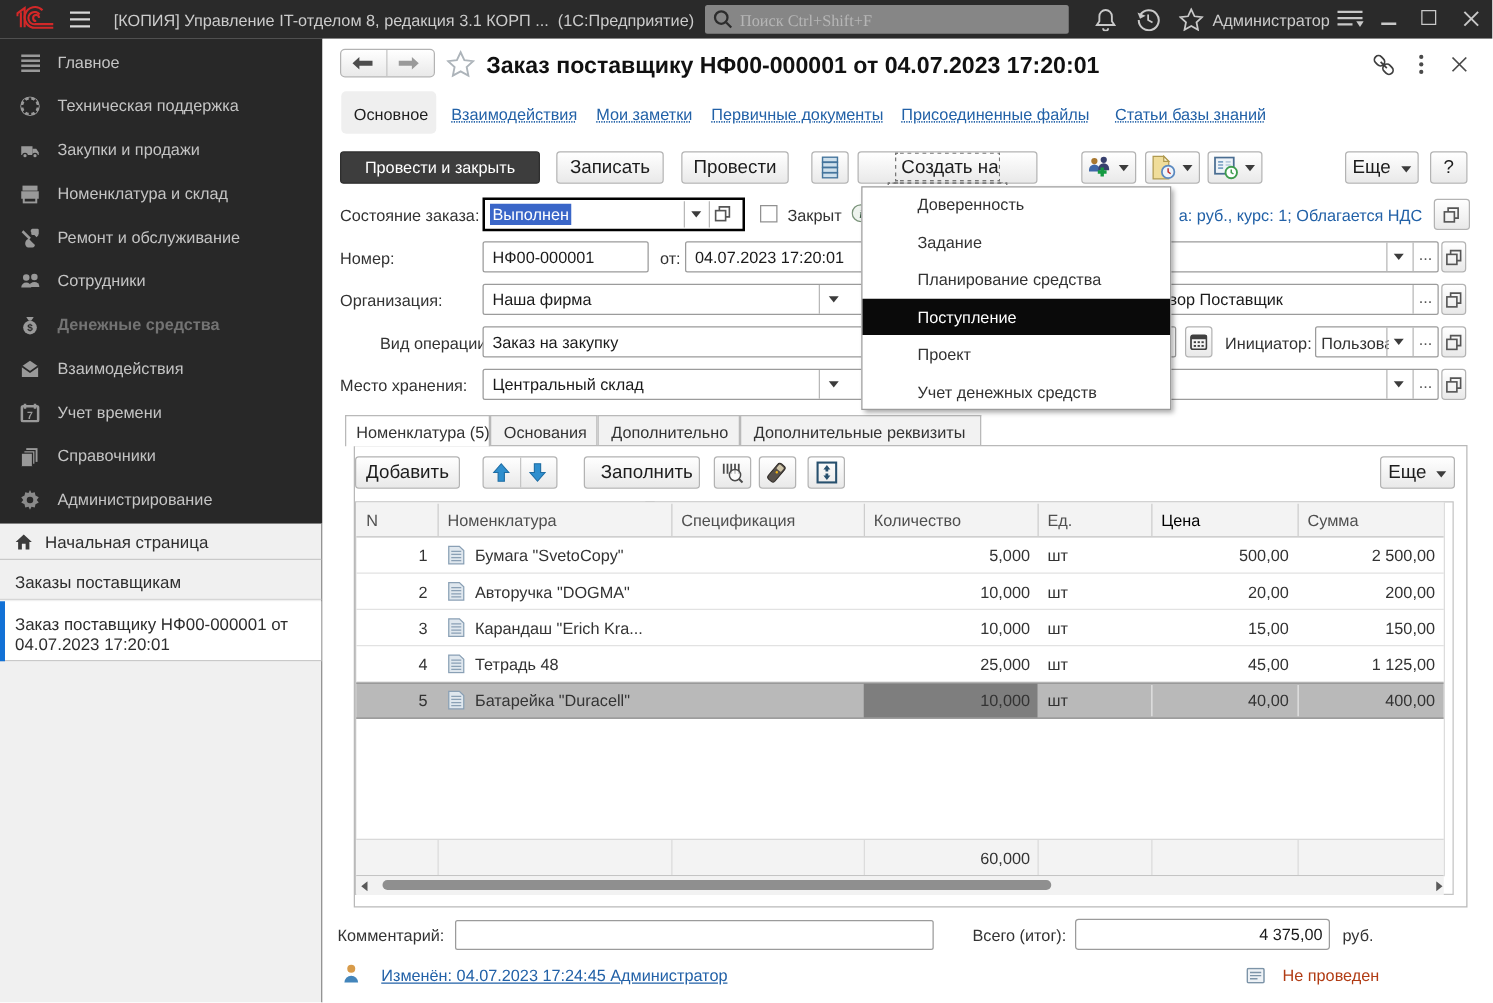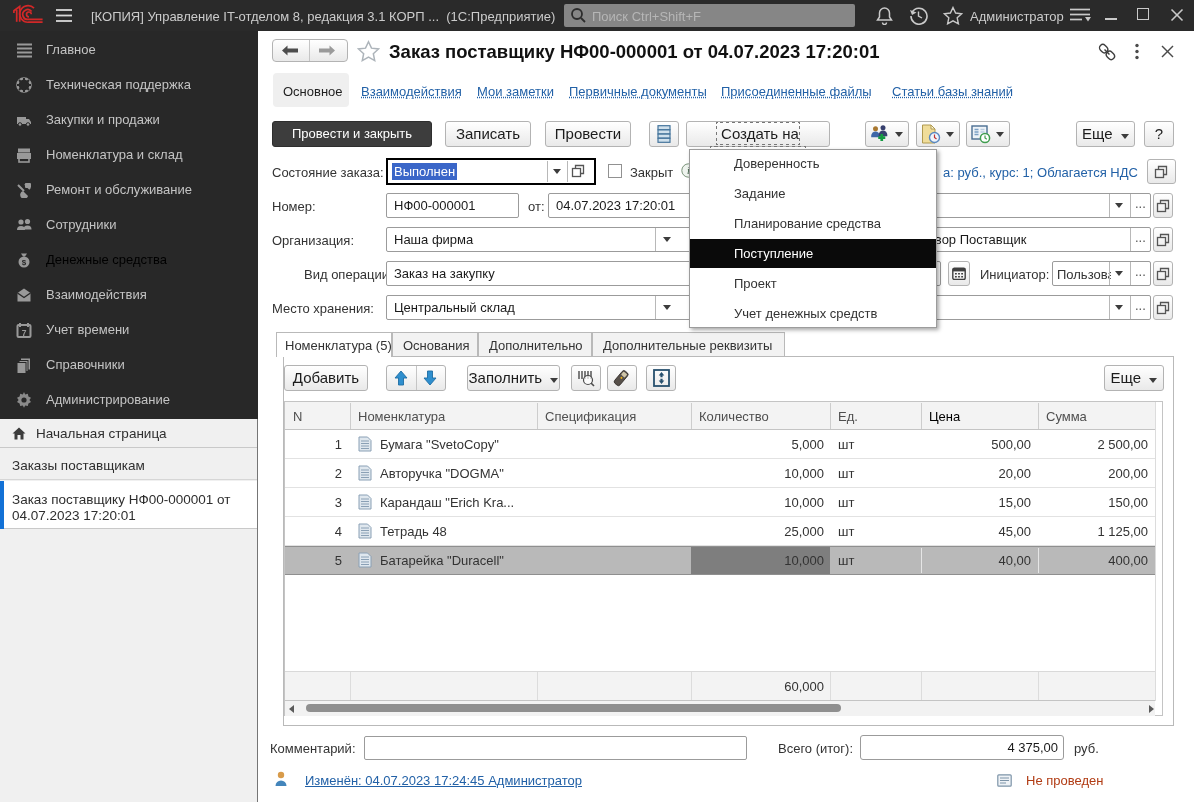--- a/index.html
+++ b/index.html
@@ -34,21 +34,21 @@
       <path d="M1 7.5 h16"></path>
       <path d="M1 13 h16"></path>
     </g>
 </svg>
 <div class="lbl" style="left:91px;top:9px;color:#cbcbcb;">[КОПИЯ] Управление IT-отделом 8, редакция 3.1 КОРП ...&nbsp; (1С:Предприятие)</div>
 <div class="abs" style="left:564px;top:4px;width:291px;height:23px;background:#868686;border-radius:2px;"></div>
 <svg class="abs" style="left:570px;top:7px;" width="17" height="17" viewBox="0 0 17 17">
   <circle cx="7" cy="7" r="5" fill="none" stroke="#2c2c2c" stroke-width="1.8"></circle>
   <path d="M11 11 L15 15" stroke="#2c2c2c" stroke-width="1.8"></path>
 </svg>
-<div class="lbl" style="left:592px;top:9px;color:#b6b6b6;">Поиск Ctrl+Shift+F</div>
+<div class="lbl" style="left:592px;top:9px;color:#b6b6b6;font-family:Liberation Serif, serif;">Поиск Ctrl+Shift+F</div>
 <svg class="abs" style="left:876px;top:6px;" width="17" height="19" viewBox="0 0 17 19">
   <path d="M8.5 2 a5 5 0 0 1 5 5 v4 l2 3 H1.5 l2-3 V7 a5 5 0 0 1 5-5 z" fill="none" stroke="#c9c9c9" stroke-width="1.5"></path>
   <path d="M6.5 16.5 a2 2 0 0 0 4 0" fill="none" stroke="#c9c9c9" stroke-width="1.5"></path>
 </svg>
 <svg class="abs" style="left:909px;top:6px;" width="19" height="19" viewBox="0 0 19 19">
   <path d="M3.2 6 A8 8 0 1 1 2 10" fill="none" stroke="#c9c9c9" stroke-width="1.6"></path>
   <path d="M1 4 L3 9 L7.5 6.5 Z" fill="#c9c9c9"></path>
   <path d="M9.5 5.5 V10 l3.5 2" fill="none" stroke="#c9c9c9" stroke-width="1.4"></path>
 </svg>
 <svg class="abs" style="left:943px;top:6px;" width="20" height="19" viewBox="0 0 20 19">
@@ -111,21 +111,21 @@
       <path d="M1 13 a4 4 0 0 1 8 0 z" fill="#999"></path>
       <circle cx="11.5" cy="4.5" r="2.6" fill="#999"></circle>
       <path d="M7.5 12.5 a4 4 0 0 1 8 0 z" fill="#999"></path>
     </svg>
     <div class="lbl" style="left:46px;top:217px;color:#c4c4c4;">Сотрудники</div>
     <svg class="abs" style="left:16px;top:252px" width="16" height="16" viewBox="0 0 16 16">
       <path d="M5 1.5 h6 l-2 3 h-2 z" fill="#999"></path>
       <circle cx="8" cy="10" r="5.5" fill="#999"></circle>
       <text x="8" y="13" font-size="8" fill="#282828" text-anchor="middle" font-weight="bold">$</text>
     </svg>
-    <div class="lbl" style="left:46px;top:252px;color:#000000;">Денежные средства</div>
+    <div class="lbl" style="left:46px;top:252px;color:#737373;font-weight:bold;">Денежные средства</div>
     <svg class="abs" style="left:16px;top:287px" width="16" height="16" viewBox="0 0 16 16">
       <path d="M1.5 6 L8 1.5 L14.5 6 V14.5 H1.5 Z" fill="#999"></path>
       <path d="M1.5 6 L8 10.5 L14.5 6" stroke="#282828" stroke-width="1.4" fill="none"></path>
     </svg>
     <div class="lbl" style="left:46px;top:287px;color:#c4c4c4;">Взаимодействия</div>
     <svg class="abs" style="left:16px;top:322px" width="16" height="16" viewBox="0 0 16 16">
       <rect x="1.5" y="3" width="13" height="12" rx="1" fill="none" stroke="#999" stroke-width="2"></rect>
       <path d="M4 1v4M12 1v4" stroke="#999" stroke-width="2"></path>
       <text x="8" y="13.5" font-size="8.5" fill="#999" text-anchor="middle" font-weight="bold">7</text>
     </svg>
@@ -366,21 +366,21 @@
 
 <div class="btn" style="left:284px;top:365px;width:84px;height:26px;line-height:24px;">Добавить</div>
 <div class="btn" style="left:386px;top:365px;width:60px;height:26px;"></div>
 <div class="sep" style="left:416px;top:366px;height:24px;background:#c5c5c5;"></div>
 <svg class="abs" style="left:394px;top:370px;" width="14" height="16" viewBox="0 0 14 16">
   <path d="M7 1 L13 8 H9.5 V15 H4.5 V8 H1 Z" fill="#2f8fce" stroke="#1e6da4" stroke-width="0.9"></path>
 </svg>
 <svg class="abs" style="left:423px;top:370px;" width="14" height="16" viewBox="0 0 14 16">
   <path d="M7 15 L1 8 H4.5 V1 H9.5 V8 H13 Z" fill="#2f8fce" stroke="#1e6da4" stroke-width="0.9"></path>
 </svg>
-<div class="btn" style="left:467px;top:365px;width:93px;height:26px;line-height:24px;">Заполнить&nbsp; <span class="caret"></span></div>
+<div class="btn" style="left:467px;top:365px;width:93px;height:26px;line-height:24px;padding-left:12px;">Заполнить&nbsp; <span class="caret"></span></div>
 <div class="btn" style="left:571px;top:365px;width:30px;height:26px;"></div>
 <svg class="abs" style="left:577px;top:369px;" width="18" height="18" viewBox="0 0 18 18">
   <g stroke="#4a4a4a" stroke-width="1.4">
       <path d="M2 2 v8 M5 2 v8 M8 2 v8 M11 2 v8 M14 2 v8"></path>
     </g>
   <circle cx="11" cy="11" r="4.5" fill="#fff" fill-opacity="0.7" stroke="#4a4a4a" stroke-width="1.2"></circle>
   <path d="M14 14 L17 17" stroke="#4a4a4a" stroke-width="1.6"></path>
 </svg>
 <div class="btn" style="left:607px;top:365px;width:30px;height:26px;"></div>
 <svg class="abs" style="left:612px;top:369px;" width="19" height="18" viewBox="0 0 19 18">

